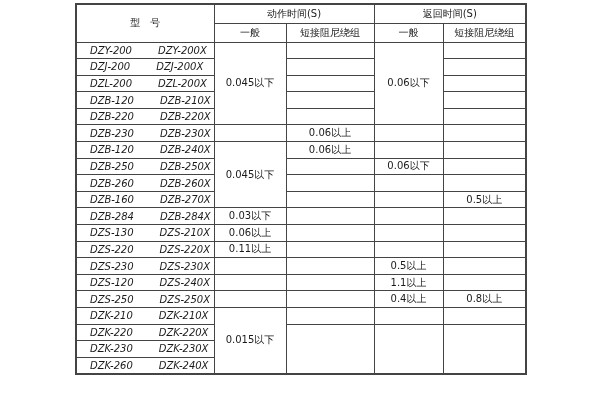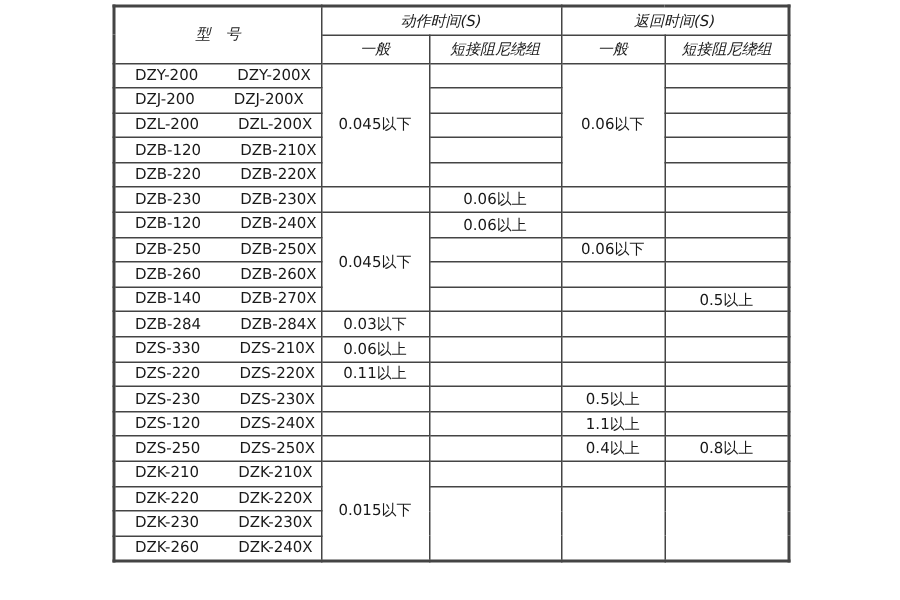--- a/index.html
+++ b/index.html
@@ -23,23 +23,23 @@
     border-collapse:collapse; table-layout:fixed;
     border:2px solid var(--border);
     font-size:10px; color:var(--text);
   }
   .relay-table th, .relay-table td{
     border:1px solid var(--border);
     text-align:center; vertical-align:middle;
     font-weight:normal; padding:0;
     overflow:hidden; white-space:nowrap;
   }
-  .relay-table thead th{ height:19px; font-size:10px;font-style:italic; }
+  .relay-table thead th{ height:19px; font-size:10px; }
   .relay-table tbody td{ height:16.6px; }
-  .model-cell span{ display:inline-block; margin:0 13px; }
+  .model-cell span{ display:inline-block; margin:0 13px;font-style:italic; }
   .value-cell{ letter-spacing:0; }
 </style>
 </head>
 <body>
 
 <div class="screen">
   <table class="relay-table">
     <colgroup>
       <col style="width:138px">
       <col style="width:72px">
@@ -108,34 +108,34 @@
           <td class="value-cell">0.06以下</td>
           <td class="value-cell"></td>
         </tr>
         <tr>
           <td class="model-cell"><span>DZB-260</span><span>DZB-260X</span></td>
           <td class="value-cell"></td>
           <td class="value-cell"></td>
           <td class="value-cell"></td>
         </tr>
         <tr>
-          <td class="model-cell"><span>DZB-140</span><span>DZB-270X</span></td>
+          <td class="model-cell"><span>DZB-160</span><span>DZB-270X</span></td>
           <td class="value-cell"></td>
           <td class="value-cell"></td>
           <td class="value-cell">0.5以上</td>
         </tr>
         <tr>
           <td class="model-cell"><span>DZB-284</span><span>DZB-284X</span></td>
           <td class="value-cell">0.03以下</td>
           <td class="value-cell"></td>
           <td class="value-cell"></td>
           <td class="value-cell"></td>
         </tr>
         <tr>
-          <td class="model-cell"><span>DZS-330</span><span>DZS-210X</span></td>
+          <td class="model-cell"><span>DZS-130</span><span>DZS-210X</span></td>
           <td class="value-cell">0.06以上</td>
           <td class="value-cell"></td>
           <td class="value-cell"></td>
           <td class="value-cell"></td>
         </tr>
         <tr>
           <td class="model-cell"><span>DZS-220</span><span>DZS-220X</span></td>
           <td class="value-cell">0.11以上</td>
           <td class="value-cell"></td>
           <td class="value-cell"></td>

